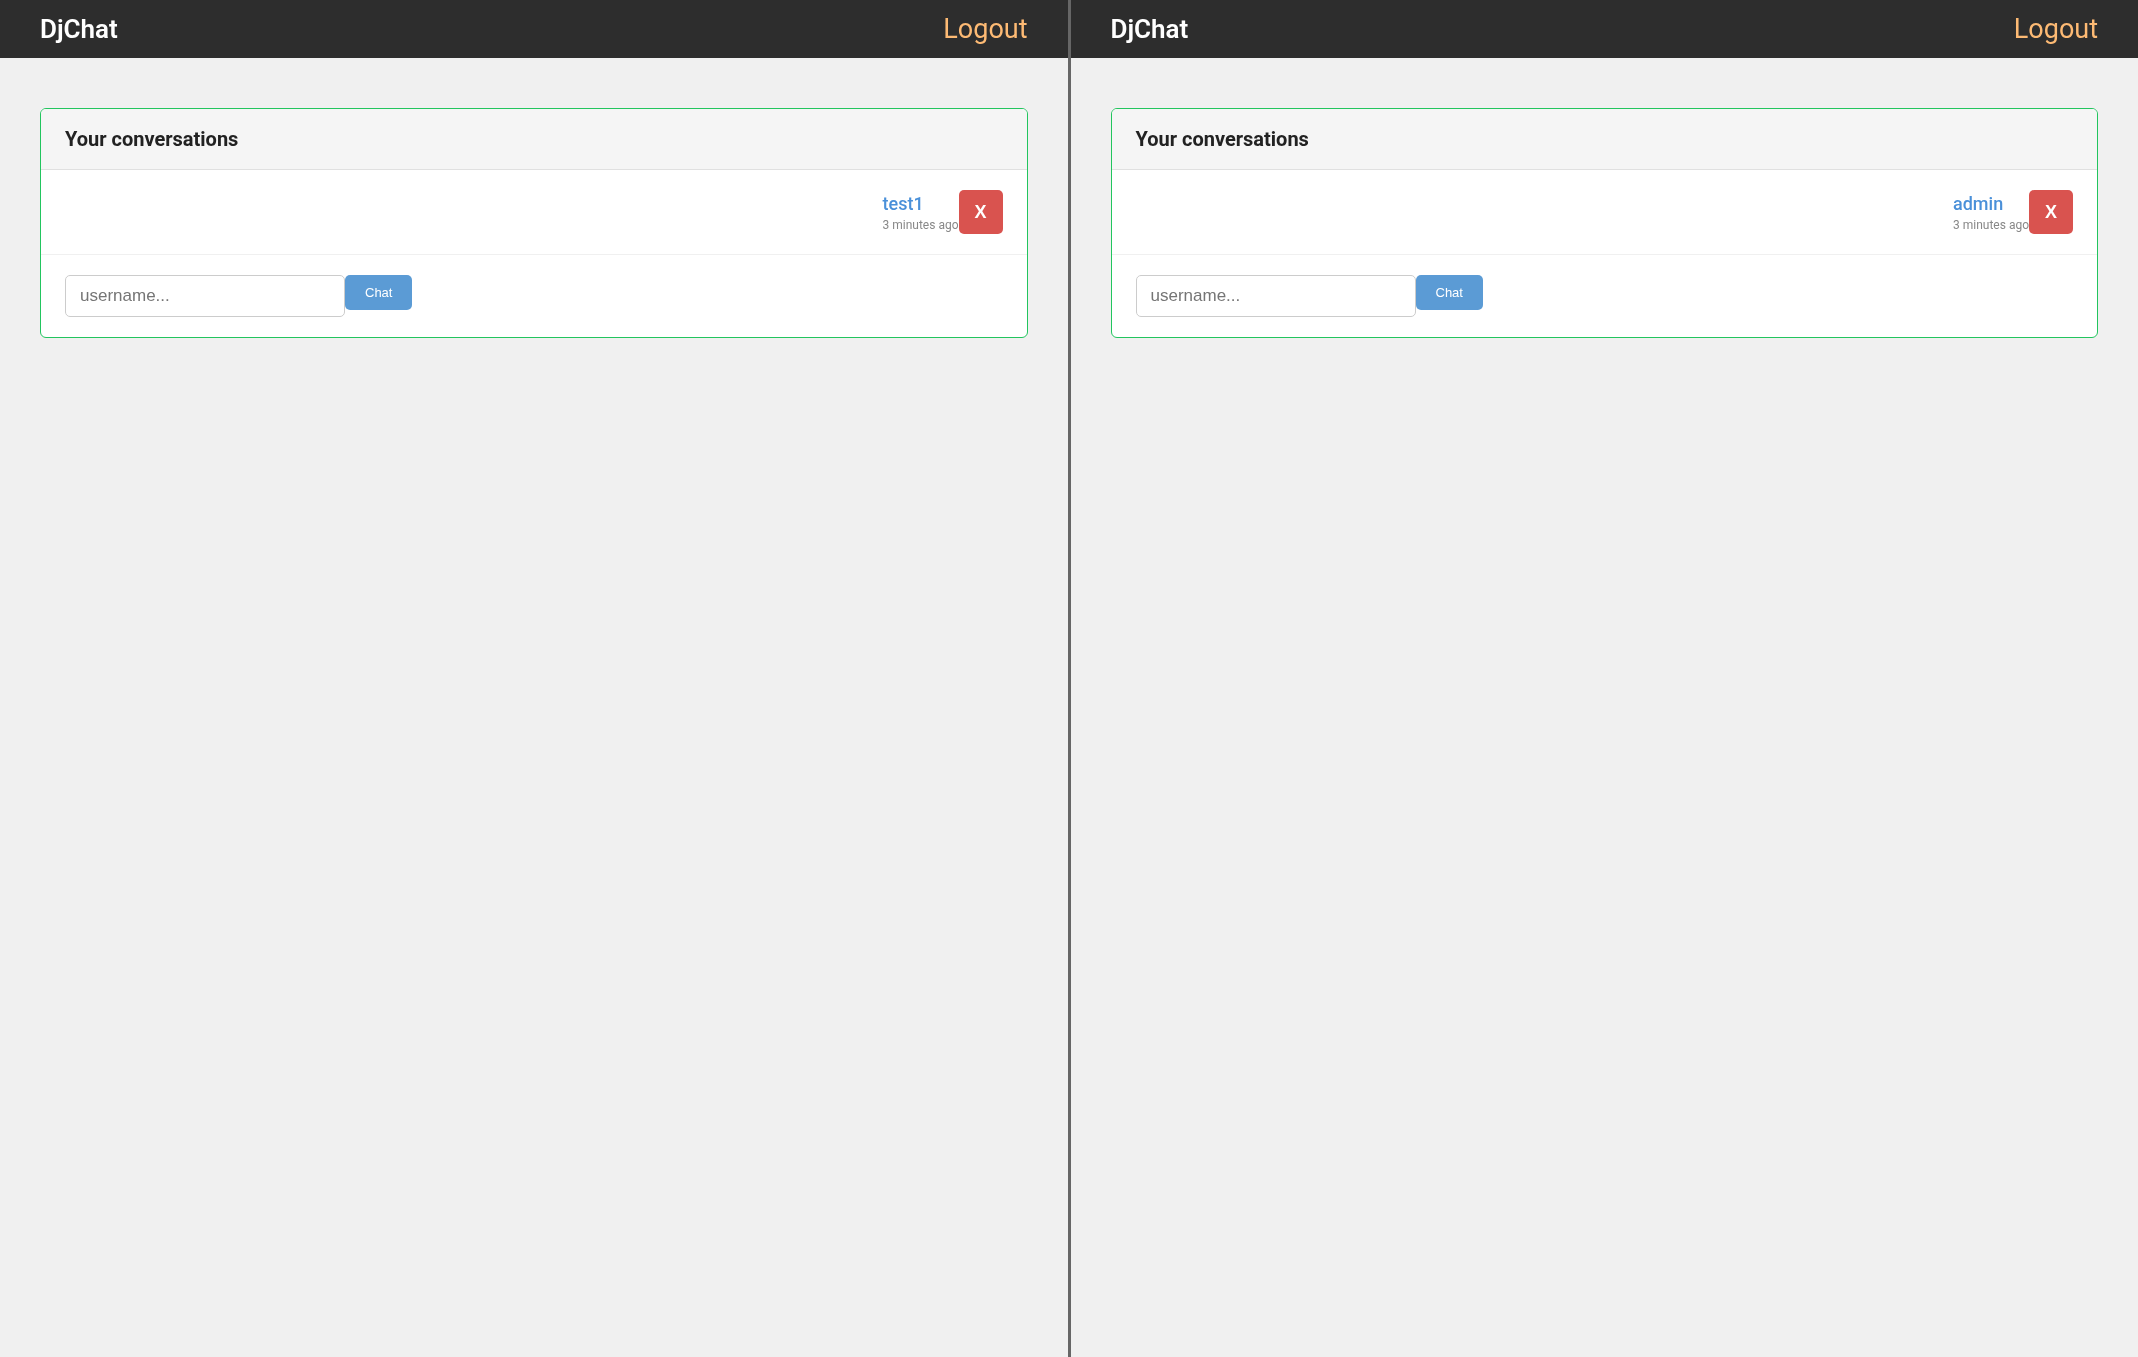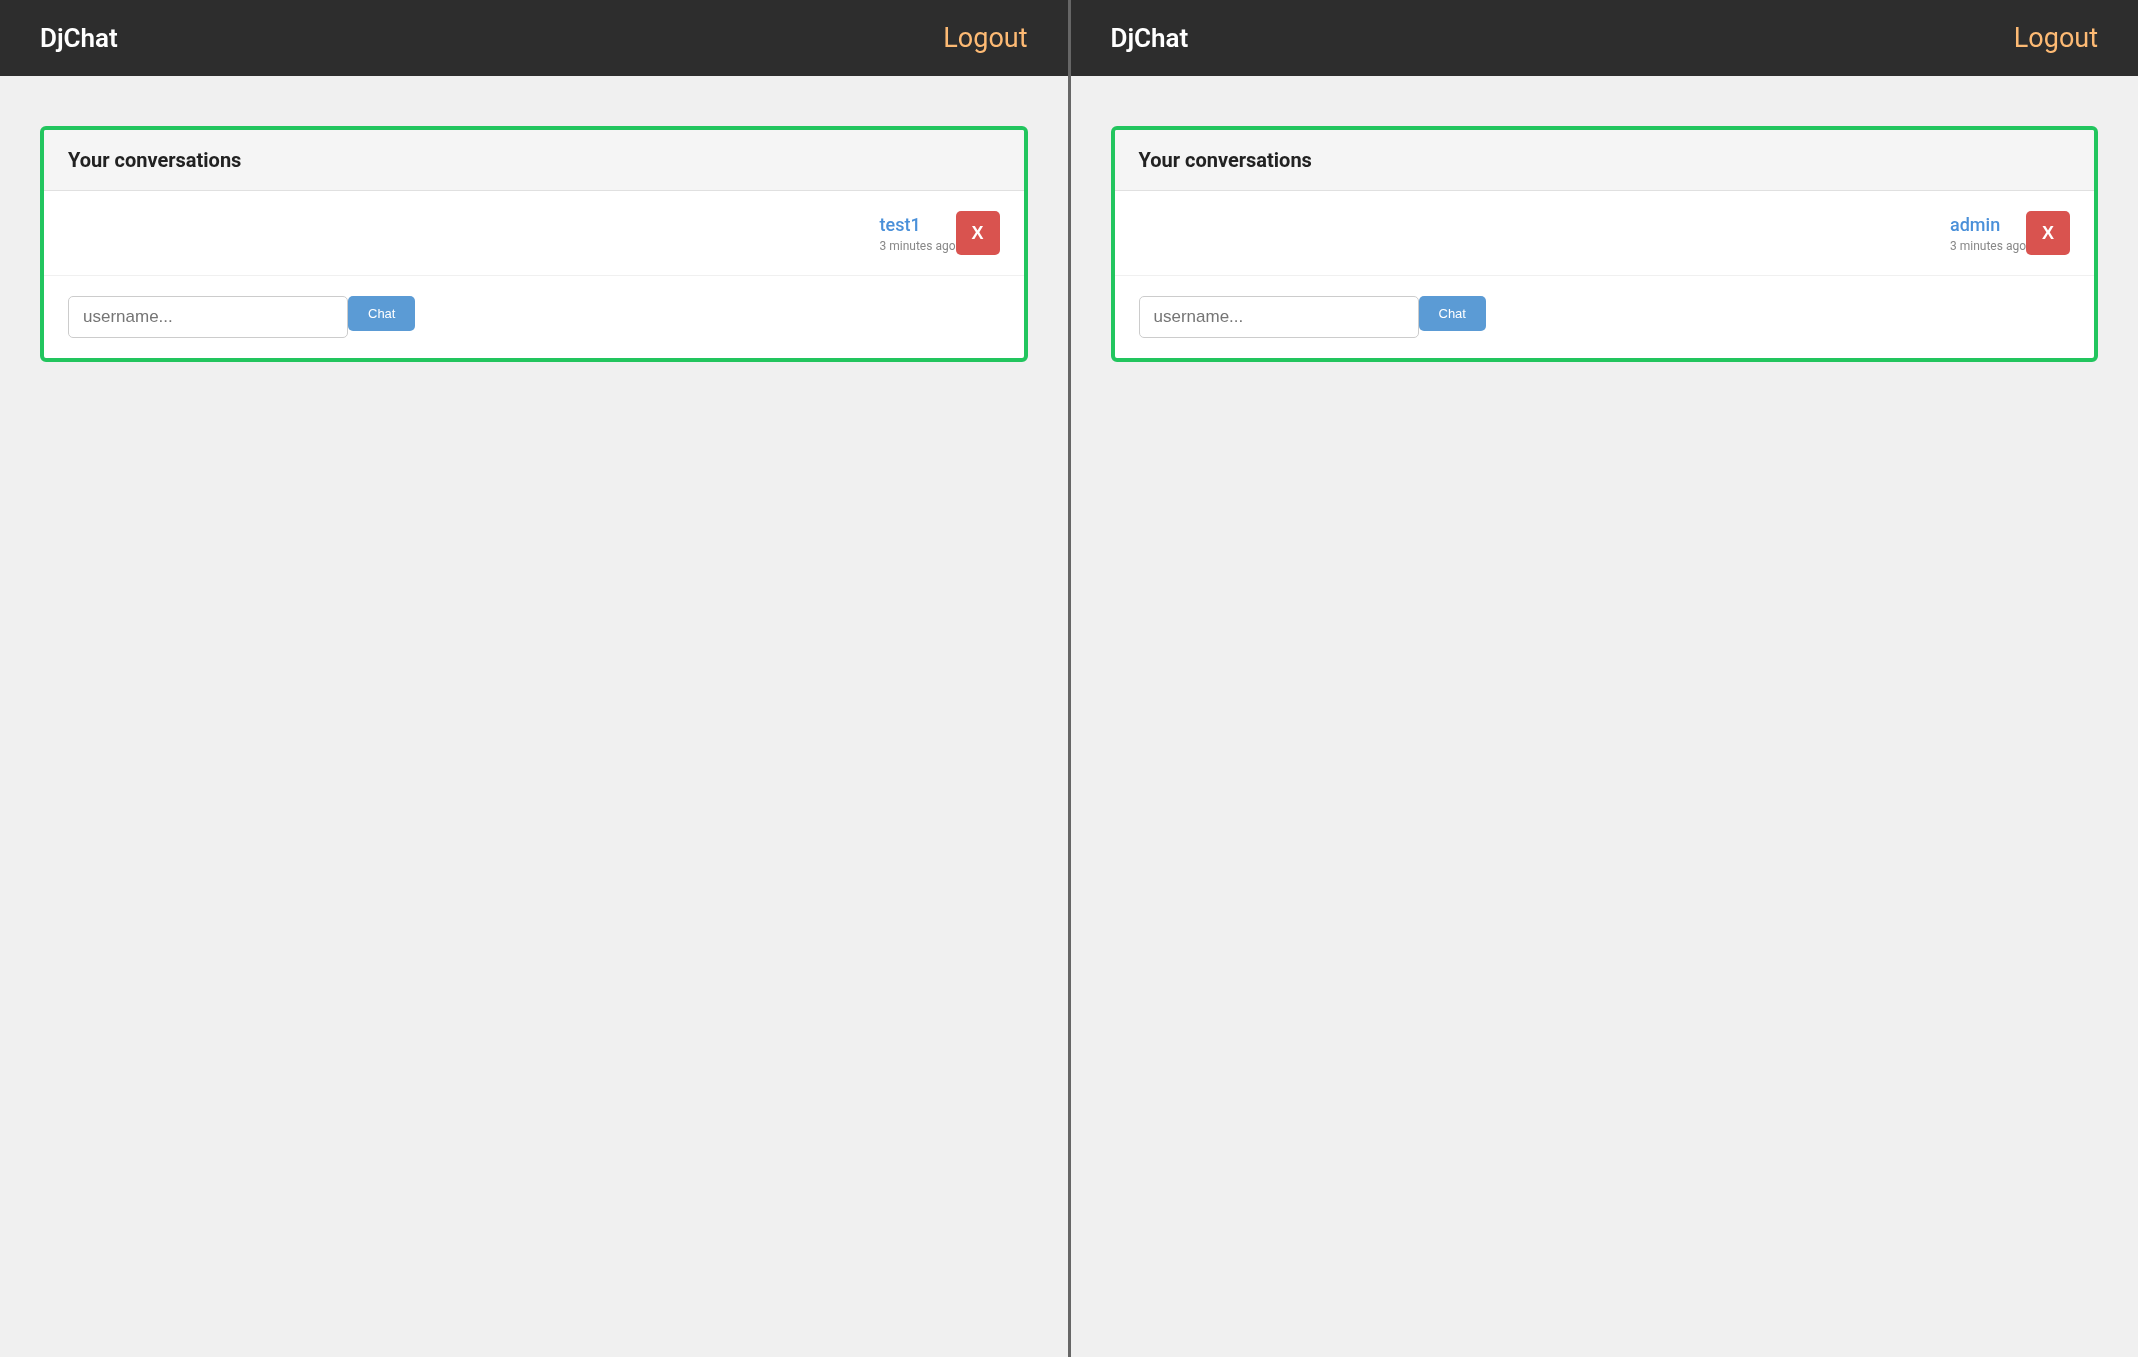--- a/index.html
+++ b/index.html
@@ -30,21 +30,21 @@
       background: #f0f0f0;
     }
 
     .panel:first-child {
       border-right: 3px solid #666;
     }
 
     .navbar {
       background: #2d2d2d;
       padding: 0 40px;
-      height: 76px;
+      height: 58px;
       display: flex;
       align-items: center;
       justify-content: space-between;
     }
 
     .navbar-brand {
       color: #ffffff;
       font-size: 26px;
       font-weight: 600;
       text-decoration: none;
@@ -59,21 +59,21 @@
       text-decoration: none;
     }
 
     .panel-content {
       padding: 50px 40px;
       flex: 1;
     }
 
     .conversations-card {
       background: #ffffff;
-      border: 4px solid #22c55e;
+      border: 1px solid #22c55e;
       border-radius: 6px;
       overflow: hidden;
     }
 
     .conversations-header {
       background: #f5f5f5;
       border-bottom: 1px solid #e0e0e0;
       padding: 18px 24px;
     }
 

